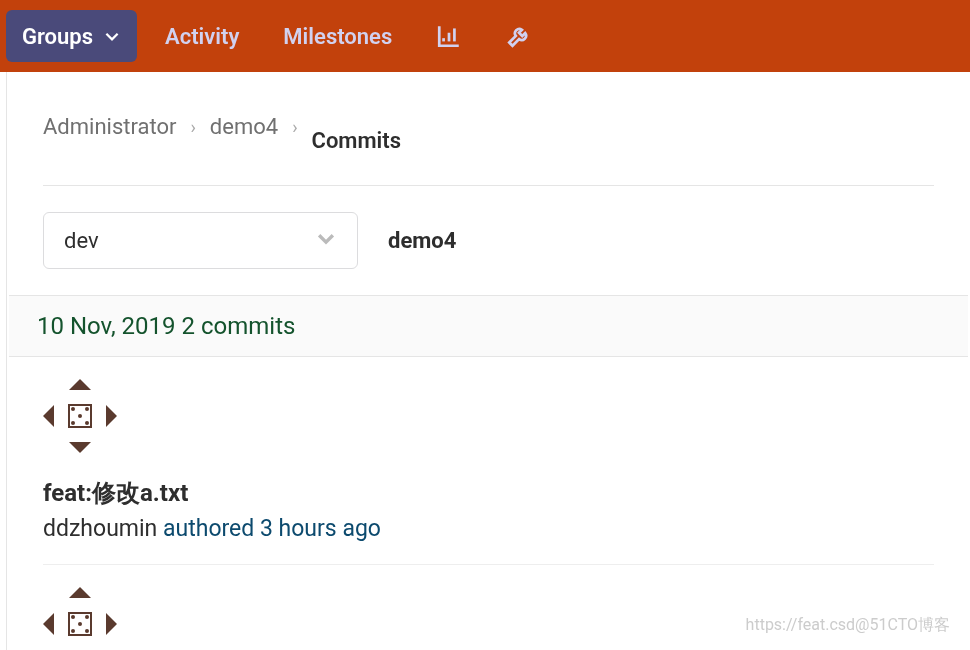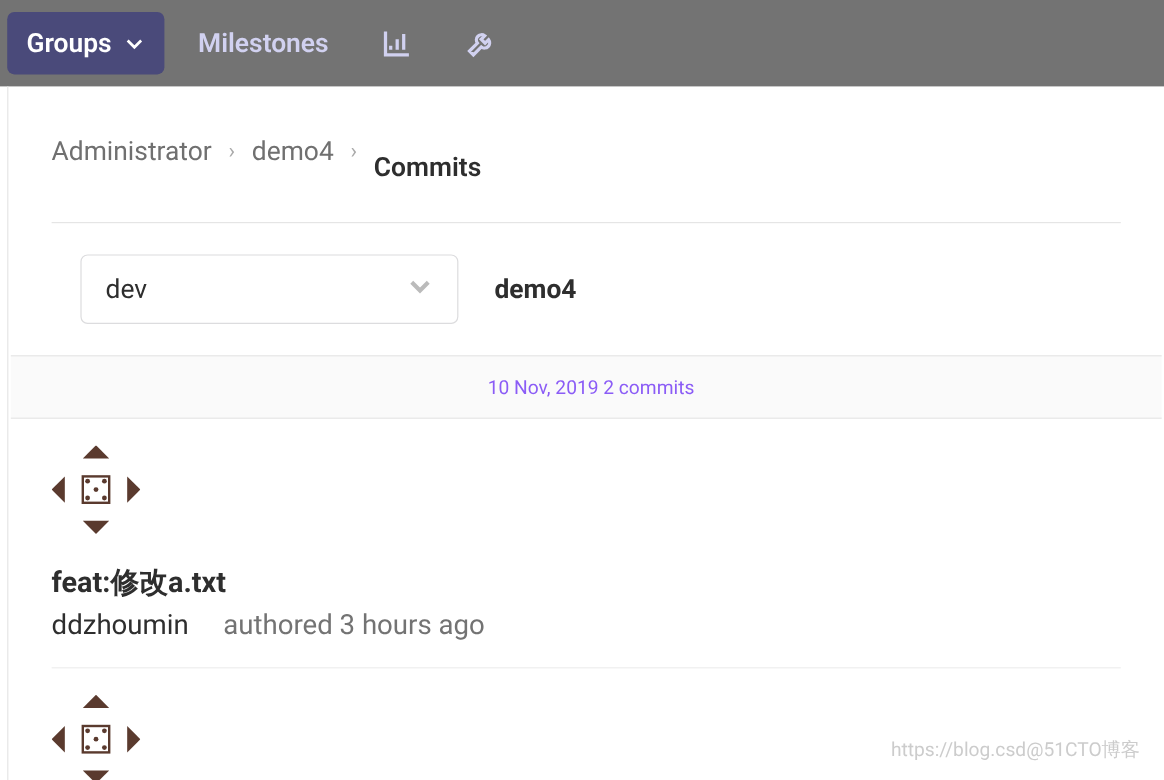--- a/index.html
+++ b/index.html
@@ -8,21 +8,21 @@
       box-sizing: border-box;
     }
     body {
       font-family: -apple-system, BlinkMacSystemFont, "Segoe UI", Roboto, sans-serif;
       background: #fff;
       width: 970px;
       height: 650px;
       overflow: hidden;
     }
     .navbar {
-      background: #737373;
+      background: #c2410c;
       height: 72px;
       display: flex;
       align-items: center;
       padding: 0 0 0 0;
       gap: 0;
     }
     .nav-item {
       color: #d1d1f0;
       font-size: 22px;
       font-weight: 600;
@@ -77,21 +77,20 @@
     .breadcrumb-sep {
       color: #aaa;
       font-size: 18px;
     }
     .branch-row {
       display: flex;
       align-items: center;
       gap: 30px;
       margin-top: 26px;
       margin-bottom: 26px;
-      margin-left: 24px;
     }
     .branch-select {
       border: 1px solid #dcdcde;
       border-radius: 6px;
       padding: 14px 20px;
       width: 315px;
       display: flex;
       align-items: center;
       justify-content: space-between;
       font-size: 22px;
@@ -104,26 +103,25 @@
     .project-name {
       font-size: 22px;
       font-weight: 700;
       color: #2e2e2e;
     }
     .date-header {
       background: #fafafa;
       border-top: 1px solid #e5e5e5;
       border-bottom: 1px solid #e5e5e5;
       padding: 16px 20px;
-      font-size: 16px;
-      color: #8b5cf6;
+      font-size: 24px;
+      color: #14532d;
       margin-left: -34px;
       margin-right: -34px;
       padding-left: 28px;
-      text-align: center;
     }
     .commit {
       display: flex;
       align-items: flex-start;
       gap: 22px;
       padding: 22px 0;
       border-bottom: 1px solid #eee;
       flex-direction: column;
     }
     .avatar {
@@ -143,42 +141,44 @@
     .commit-title {
       font-size: 24px;
       font-weight: 700;
       color: #2e2e2e;
     }
     .commit-meta {
       font-size: 23px;
       color: #2e2e2e;
     }
     .commit-meta .authored {
-      color: #737373;
-      margin-left: 23px;
+      color: #0c4a6e;
     }
     .watermark {
       position: absolute;
       bottom: 14px;
       right: 20px;
       color: #ccc;
       font-size: 16px;
     }
   </style>
 </head>
 <body>
 
 <div class="navbar">
   <div class="nav-item active">
     <span>Groups</span>
     <span class="chevron">
       <svg width="18" height="18" viewBox="0 0 16 16" fill="none" stroke="currentColor" stroke-width="2">
           <path d="M3 6l5 5 5-5"></path>
         </svg>
     </span>
+  </div>
+  <div class="nav-item">
+    <span>Activity</span>
   </div>
   <div class="nav-item">
     <span>Milestones</span>
   </div>
   <div class="nav-icon">
     <svg width="26" height="26" viewBox="0 0 24 24" fill="none" stroke="currentColor" stroke-width="2.5">
         <path d="M3 3v18h18"></path>
         <path d="M7 14v3"></path>
         <path d="M12 9v8"></path>
         <path d="M17 5v12"></path>
@@ -266,13 +266,13 @@
             <circle cx="44" cy="30" r="2"></circle>
             <circle cx="30" cy="44" r="2"></circle>
             <circle cx="44" cy="44" r="2"></circle>
             <circle cx="37" cy="37" r="2"></circle>
           </g>
         </svg>
     </div>
   </div>
 </div>
 
-<div class="watermark">https://blog.csd@51CTO博客</div>
+<div class="watermark">https://feat.csd@51CTO博客</div>
 
 </body></html>

